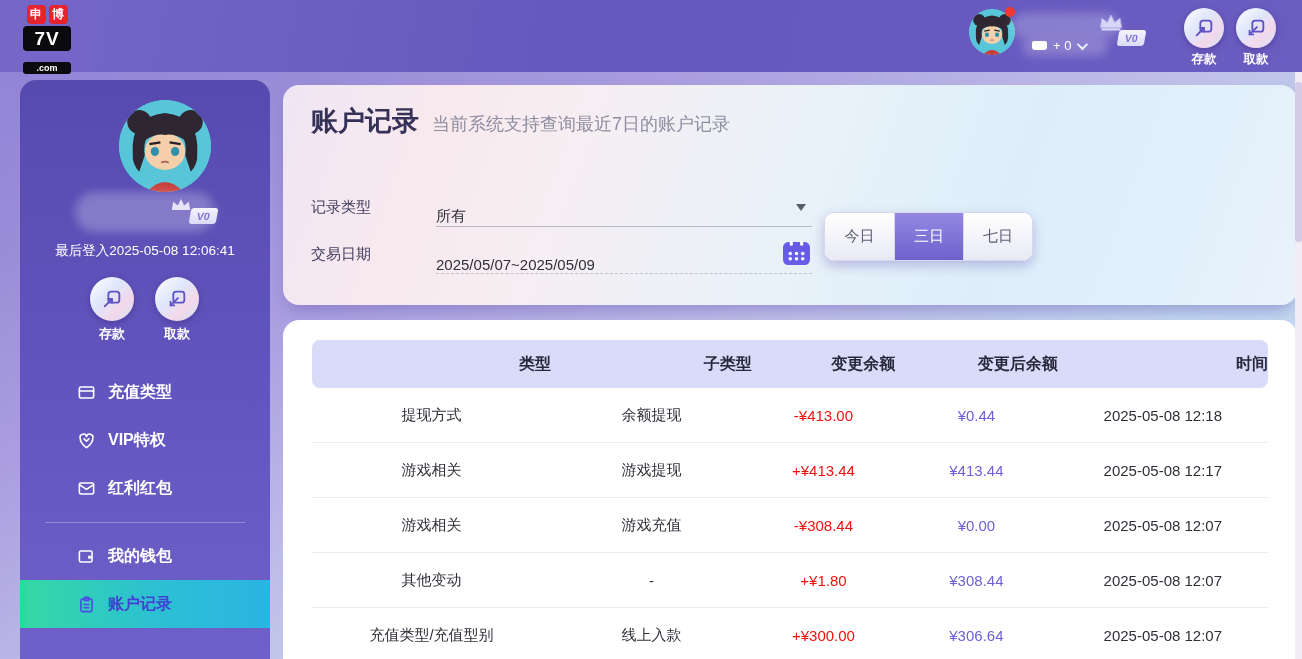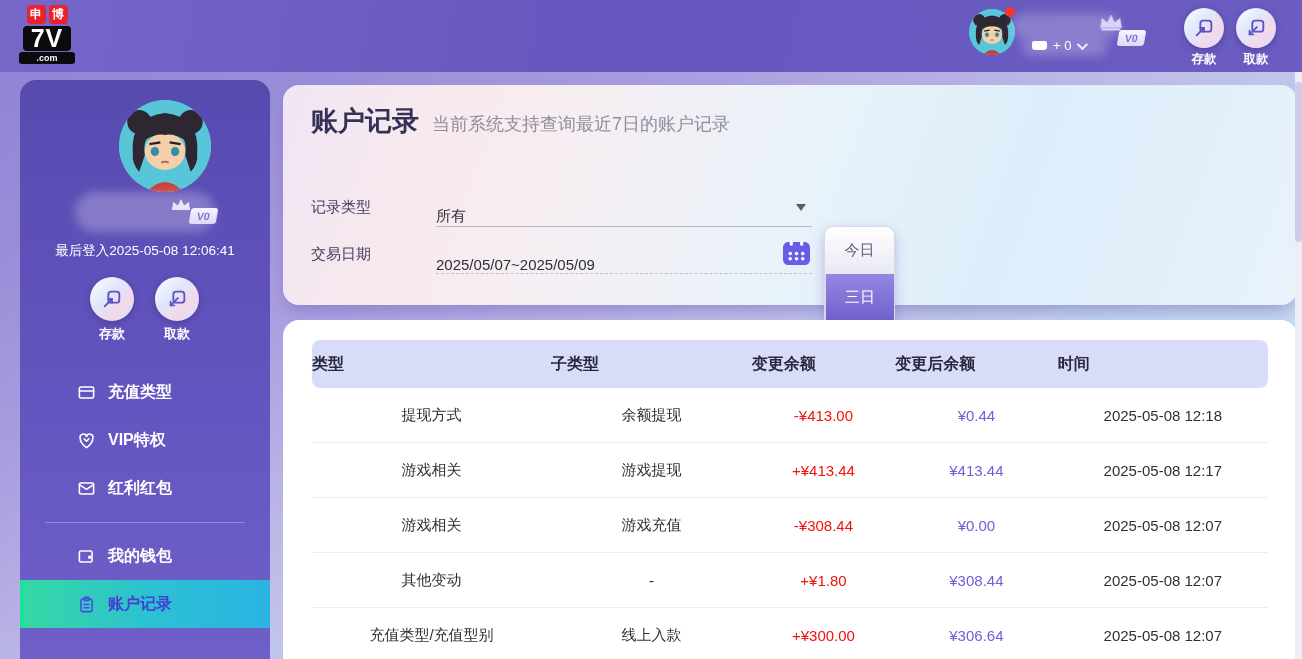--- a/index.html
+++ b/index.html
@@ -6,22 +6,22 @@
   body { font-family:"Liberation Sans","DejaVu Sans",sans-serif; }
   .screen{ position:relative; width:1302px; height:659px; overflow:hidden;
     background:linear-gradient(150deg,#8f80d6 0%,#9a8dd8 18%,#ab9fe0 34%,#bfbde8 52%,#c2d8f0 70%,#cfe7f6 100%); }
 
   
   .navbar{ position:absolute; left:0; top:0; width:1302px; height:72px;
     background:linear-gradient(100deg,#7667c9 0%,#6557bd 45%,#6b5cc2 100%); z-index:5; }
   .logo{ position:absolute; left:20px; top:5px; width:54px; display:flex; flex-direction:column; align-items:center; }
   .logo-badges{ display:flex; gap:3px; }
   .logo-badge{ width:19px; height:19px; background:#e8232e; border-radius:4px; color:#fff; font-size:12px; font-weight:bold; display:flex; align-items:center; justify-content:center; }
-  .logo-name{ margin-top:2px; width:48px; height:25px; background:#0b0b0d; border-radius:4px; color:#fff; font-size:25px; font-weight:bold; letter-spacing:1px; display:flex; align-items:center; justify-content:center; }
-  .logo-tld{ margin-top:1px; width:56px; height:12px; background:#0b0b0d; border-radius:3px; color:#fff; font-size:9px; font-weight:bold; display:flex; align-items:center; justify-content:center; }
+  .logo-name{ margin-top:2px; width:48px; height:25px; background:#0b0b0d; border-radius:4px; color:#fff; font-size:19px; font-weight:bold; letter-spacing:1px; display:flex; align-items:center; justify-content:center; }
+  .logo-tld{ margin-top:11px; width:48px; height:12px; background:#0b0b0d; border-radius:3px; color:#fff; font-size:9px; font-weight:bold; display:flex; align-items:center; justify-content:center; }
   .nav-items{ position:absolute; left:88px; top:0; height:72px; display:flex; align-items:center; gap:29px; }
   .nav-item{ font-size:16.5px; font-weight:bold; color:#ffffff; cursor:pointer; white-space:nowrap; }
   .nav-item.highlighted{ color:#f0e95a; }
 
   .avatar{ border-radius:50%; overflow:hidden; background:#58c5d8; display:block; }
   .nav-avatar{ position:absolute; left:969px; top:9px; width:46px; height:46px; }
   .nav-dot{ position:absolute; left:1005px; top:7px; width:10px; height:10px; border-radius:50%; background:#f0392f; z-index:6; }
   .blur-blob{ position:absolute; background:rgba(255,255,255,0.22); border-radius:14px; filter:blur(5px); }
   .nav-name-blob{ left:1012px; top:13px; width:108px; height:26px; }
   .nav-balance-blob{ left:1022px; top:38px; width:86px; height:18px; border-radius:9px; }
@@ -67,29 +67,29 @@
     box-shadow:0 9px 18px -5px rgba(108,92,180,0.55); z-index:2; }
   .title-row{ position:absolute; left:28px; top:18px; display:flex; align-items:baseline; gap:13px; }
   .page-title{ font-size:27px; font-weight:bold; color:#353057; }
   .page-subtitle{ font-size:18px; color:#8e8da0; }
   .f-label{ position:absolute; left:28px; font-size:15px; color:#413e5e; }
   .f-row{ position:absolute; left:153px; width:376px; height:39px; display:flex; align-items:flex-end; font-size:15px; color:#2f2f3a; }
   .f-row-type{ top:103px; border-bottom:1px solid #b6bac9; }
   .f-row-date{ top:150px; border-bottom:1px dashed #bfc2cf; }
   .caret{ position:absolute; right:6px; top:16px; width:0; height:0; border-left:5px solid transparent; border-right:5px solid transparent; border-top:7px solid #5b5b6e; cursor:pointer; }
   .cal-icon{ position:absolute; right:2px; top:5px; cursor:pointer; }
-  .ranges{ position:absolute; left:541px; top:141px; display:flex; border-radius:10px; overflow:hidden; border:1px solid #d8d8ea; box-shadow:0 5px 12px rgba(115,105,185,0.4); background:#fff;flex-direction:column; }
+  .ranges{ position:absolute; left:541px; top:127px; display:flex; border-radius:10px; overflow:hidden; border:1px solid #d8d8ea; box-shadow:0 5px 12px rgba(115,105,185,0.4); background:#fff; }
   .range-btn{ width:69px; height:47px; border:none; border-left:1px solid #d8d8ea; background:linear-gradient(180deg,#ffffff,#e8e9f4); font-size:15px; color:#5d5c74; cursor:pointer; font-family:inherit; }
   .range-btn:first-child{ border-left:none; }
   .range-btn.active{ background:linear-gradient(180deg,#9488e2,#6f60cd); color:#fff; font-weight:normal; }
 
   .card-table{ position:absolute; left:283px; top:320px; width:1014px; height:339px; background:#ffffff; border-radius:16px 16px 0 0; z-index:2; }
   .thead{ position:absolute; left:29px; top:20px; width:956px; height:48px; background:#d9dcf8; border-radius:8px;
     display:grid; grid-template-columns:25% 21% 15% 17% 22%; align-items:center; }
-  .thead span{ text-align:left; font-size:16px; font-weight:bold; color:#28283d; }
+  .thead span{ text-align:right; font-size:16px; font-weight:bold; color:#28283d; }
   .tbody{ position:absolute; left:29px; top:68px; width:956px; }
   .trow{ height:55px; display:grid; grid-template-columns:25% 21% 15% 17% 22%; align-items:center; border-bottom:1px solid #ececf3; }
   .trow span{ text-align:center; font-size:15px; color:#2f2f38; }
   .trow .change{ color:#f0120c; }
   .trow .after{ color:#6c5fd8; }
 
   .scroll-gutter{ position:absolute; right:0; top:72px; width:7px; height:587px; background:#f0edf7; z-index:6; }
   .scroll-thumb{ position:absolute; right:0; top:10px; width:7px; height:160px; background:#d2cce8; border-radius:3px; }
 </style>
 </head>

